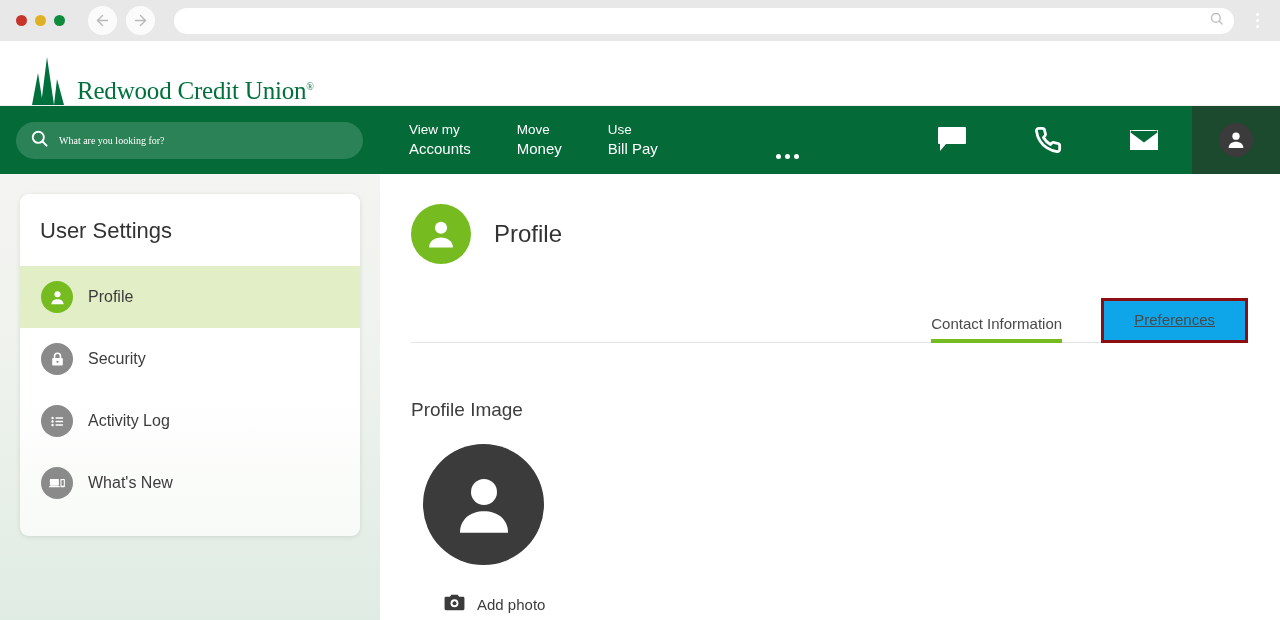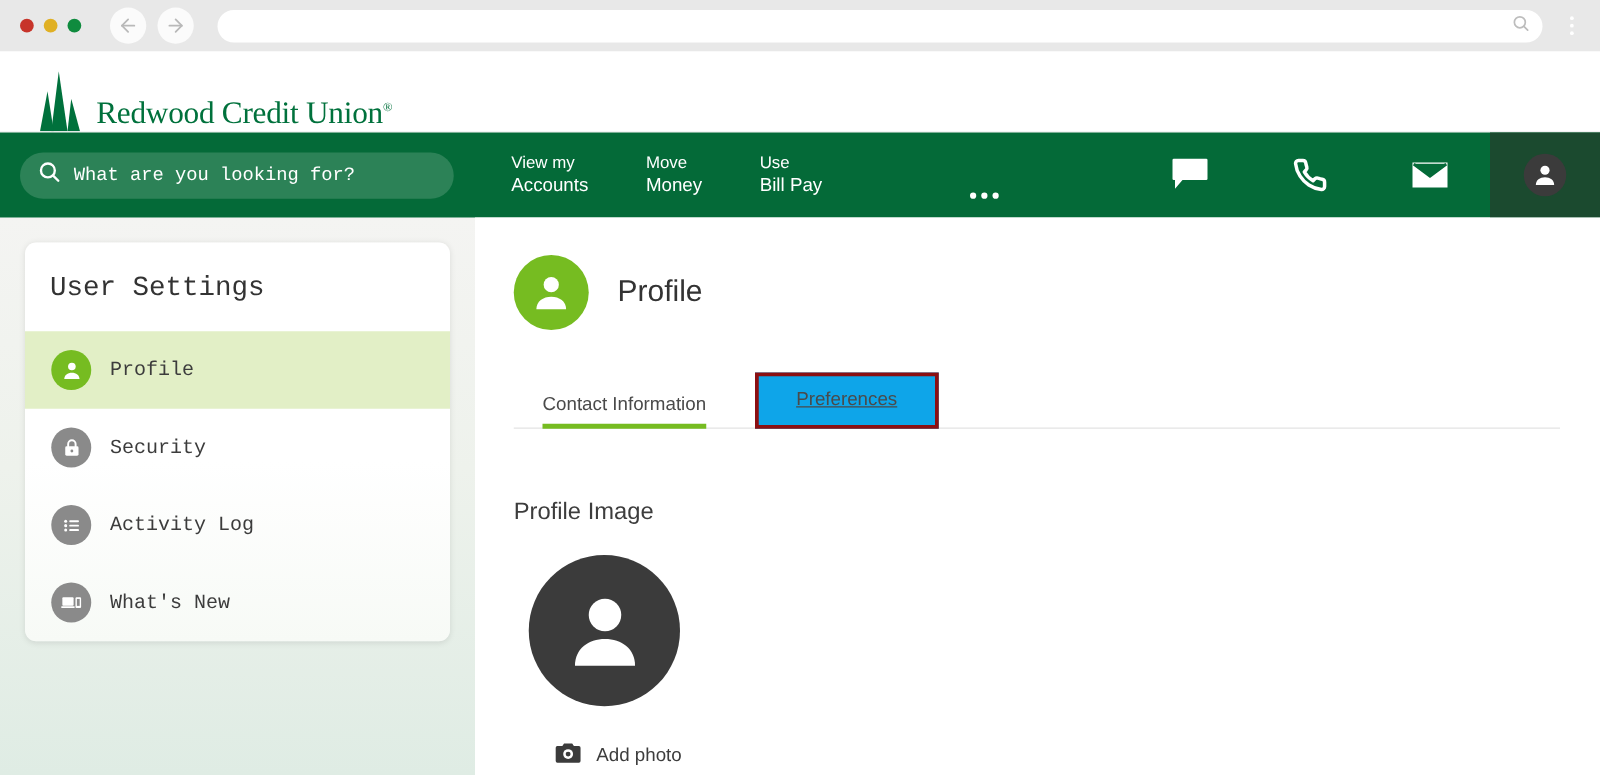--- a/index.html
+++ b/index.html
@@ -101,22 +101,22 @@
     align-items: center;
     padding: 0 14px;
     flex: none;
   }
   .search-box svg { flex: none; margin-right: 10px; }
   .search-input {
     background: transparent;
     border: none;
     outline: none;
     color: #ffffff;
-    font-size: 15px;
-    font-family: Liberation Mono, monospace;
+    font-size: 10px;
+    font-family: Liberation Serif, serif;
     width: 100%;
   }
   .search-input::placeholder { color: #ffffff; opacity: 1; }
 
   .navlinks { display: flex; align-items: flex-end; margin-left: 46px; gap: 0; }
   .navitem {
     color: #ffffff;
     line-height: 1.32;
     cursor: pointer;
     padding: 0 24px 0 0;
@@ -155,22 +155,22 @@
   .sidebar-region {
     width: 380px;
     flex: none;
     background: linear-gradient(to bottom, #f4f4f2 0%, #eef2ec 45%, #dfece4 100%);
     padding: 20px 20px 0 20px;
   }
   .sidebar-card {
     background: linear-gradient(to bottom, #ffffff 0%, #ffffff 55%, #f7faf6 100%);
     border-radius: 9px;
     box-shadow: 0 1px 5px rgba(0,0,0,0.10);
+    padding-bottom: 22px;
     overflow: hidden;
-    font-family: Liberation Mono, monospace;
   }
   .sidebar-title {
     font-size: 22px;
     color: #333333;
     padding: 24px 0 22px 20px;
     font-weight: normal;
   }
   .side-item {
     display: flex;
     align-items: center;
@@ -206,20 +206,21 @@
   .profile-header-title {
     font-size: 24px; color: #333333; margin-left: 23px; font-weight: normal;
   }
 
   .tabs {
     display: flex;
     align-items: flex-end;
     border-bottom: 1px solid #e4e4e4;
     width: 837px;
     position: relative;
+    justify-content: flex-end;
   }
   .tab {
     font-size: 15px;
     color: #4a4a4a;
     padding: 7px 27px 10px 23px;
     cursor: pointer;
     position: relative;
   }
   .tab.active::after {
     content: "";

